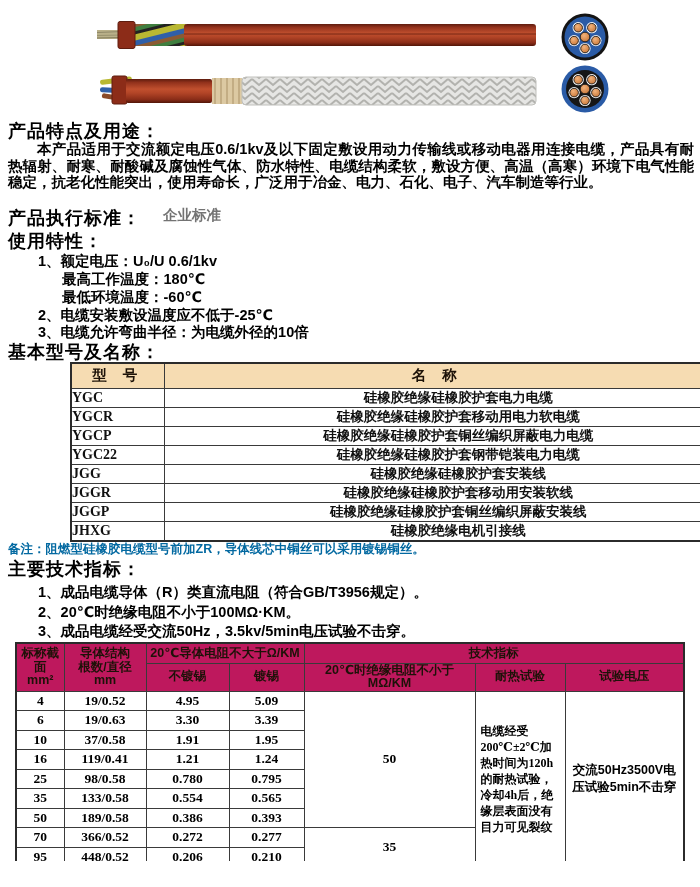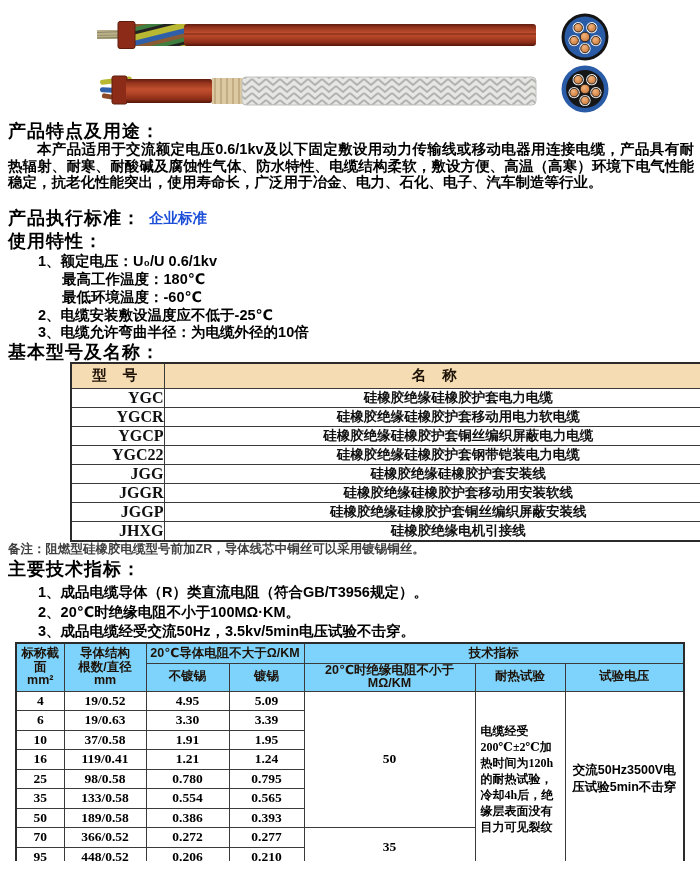--- a/index.html
+++ b/index.html
@@ -8,49 +8,49 @@
     position:relative; width:700px; height:861px; background:#fff;
     font-family:"Liberation Sans","DejaVu Sans",sans-serif; color:#111;
     overflow:hidden;
   }
   .hero { position:absolute; top:0; left:0; }
   .sec-title { position:absolute; left:8px; font-size:18px; font-weight:bold; letter-spacing:1px; color:#000; }
   .body-par {
     position:absolute; left:8px; width:686px; font-size:14.5px; font-weight:bold;
     line-height:16.5px; text-indent:2em; text-align:justify; color:#000;
   }
-  .inline-head { position:absolute; left:8px; display:flex; align-items:center; gap:8px; }
+  .inline-head { position:absolute; left:8px; display:flex; align-items:flex-start; gap:22px; }
   .inline-head .t { font-size:18px; font-weight:bold; letter-spacing:1px; color:#000; }
-  .inline-head .v { font-size:14.5px; font-weight:bold; color:#1d4ed8; }
+  .inline-head .v { font-size:14.5px; font-weight:bold; color:#737373; }
   .list-item { position:absolute; font-size:14.5px; font-weight:bold; color:#000; white-space:nowrap; }
   .ind1 { left:38px; }
   .ind2 { left:62px; }
 
   table { border-collapse:collapse; table-layout:fixed; }
   
   .model-table { position:absolute; top:362px; left:30px; width:642px; border:2px solid #2b2b2b;margin-left:40px; }
   .model-table th, .model-table td { border:1px solid #3a3a3a; overflow:hidden;text-align:center; }
   .model-table th {
     background:#f6dcb2; height:25px; font-size:14.5px; font-weight:bold;
     color:#1d1208; letter-spacing:6px; text-align:center;
   }
   .model-table td { height:19px; font-weight:bold; }
   .model-table td.code {
-    text-align:right; font-family:"Liberation Serif","DejaVu Serif",serif;
-    font-size:16px; width:93px;
+    text-align:left; font-family:"Liberation Serif","DejaVu Serif",serif;
+    font-size:14px; width:93px;
   }
   .model-table td.cname { font-size:13.5px; padding-left:42px; }
 
-  .note { position:absolute; top:541px; left:8px; font-size:12.5px; font-weight:bold; color:#404040; }
+  .note { position:absolute; top:541px; left:8px; font-size:12.5px; font-weight:bold; color:#0369a1; }
 
   
   .spec-table { position:absolute; top:642px; left:15px; width:668px; border:2px solid #2b2b2b; }
   .spec-table th, .spec-table td { border:1px solid #3a3a3a; overflow:hidden; text-align:center; vertical-align:middle; }
   .spec-table th {
-    background:#7dd3fc; font-weight:bold; color:#1d1208; font-size:12.5px; line-height:13.5px;
+    background:#be185d; font-weight:bold; color:#1d1208; font-size:12.5px; line-height:13.5px;
   }
   .spec-table th.pre { white-space:pre-line; }
   .spec-table tr.hr1 th { height:20px; }
   .spec-table tr.hr2 th { height:24px;margin-left:41px; }
   .spec-table td {
     height:19.5px; font-family:"Liberation Serif","DejaVu Serif",serif;
     font-size:13.5px; font-weight:bold; color:#000;
   }
   .spec-table td.zh { font-family:"Liberation Sans","DejaVu Sans",sans-serif; font-size:12.5px; }
   .spec-table td.longtext { font-size:12px; line-height:16px; text-align:left; padding:2px 5px; }

